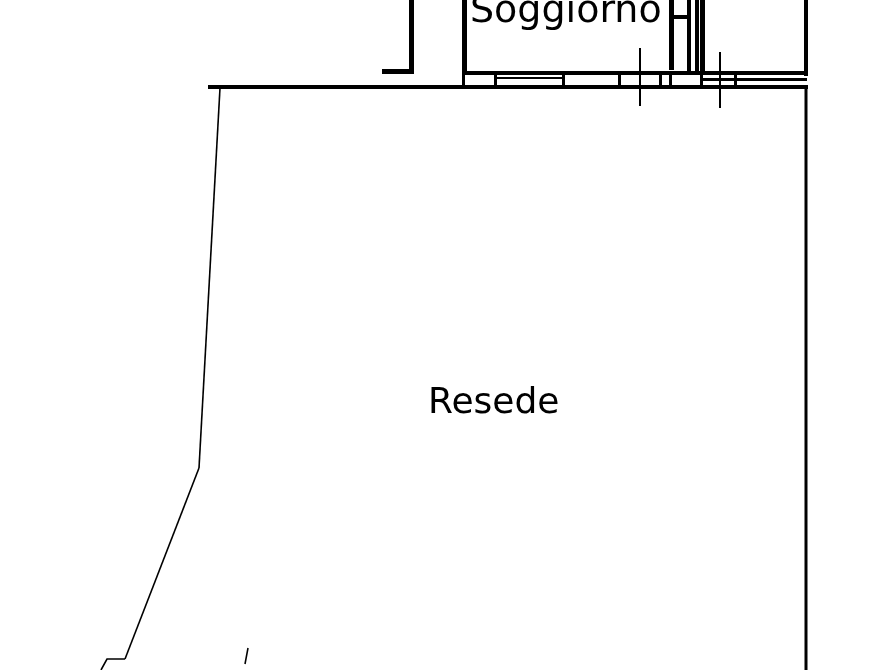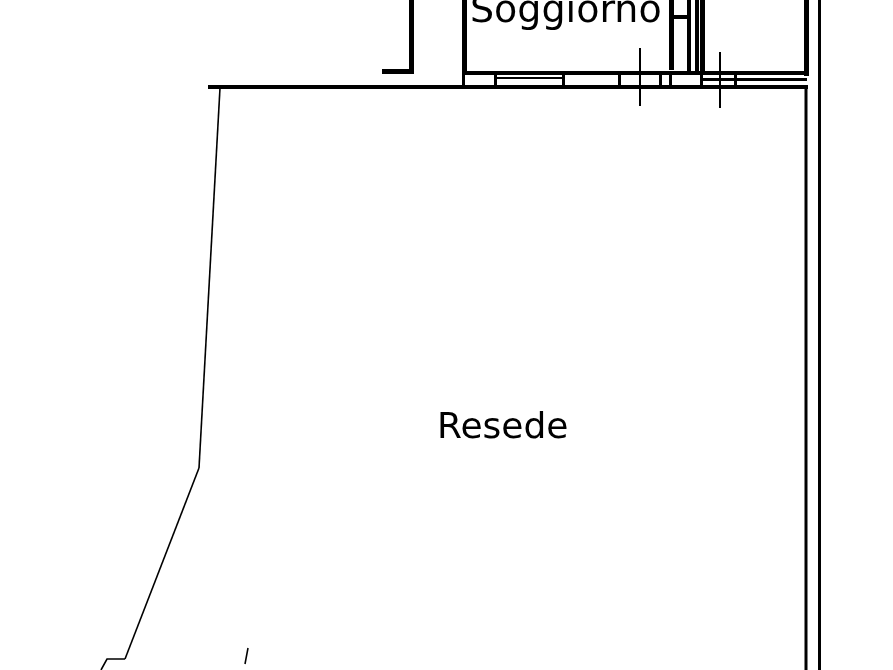--- a/index.html
+++ b/index.html
@@ -5,21 +5,21 @@
   html, body {
     margin: 0;
     padding: 0;
     background: #ffffff;
   }
   body {
     font-family: "DejaVu Sans", sans-serif;
   }
   #plan-root {
     position: relative;
-    width: 893px;
+    width: 808px;
     height: 670px;
     background: #1d4ed8;
     overflow: hidden;
   }
   #plan-svg {
     position: absolute;
     top: 0;
     left: 0;
     width: 893px;
     height: 670px;
@@ -33,24 +33,23 @@
     white-space: nowrap;
     line-height: 1;
     user-select: none;
   }
   #label-soggiorno {
     left: 470px;
     top: -10px;
     font-size: 38px;
   }
   #label-resede {
-    left: 437px;
+    left: 428px;
     top: 383px;
     font-size: 36px;
-    margin-top: 25px;
   }
 </style>
 </head>
 <body>
 
 <div id="plan-root">
 
   <svg id="plan-svg" viewBox="0 0 893 670" xmlns="http://www.w3.org/2000/svg">
 
     <rect x="0" y="0" width="893" height="670" fill="#ffffff"></rect>

